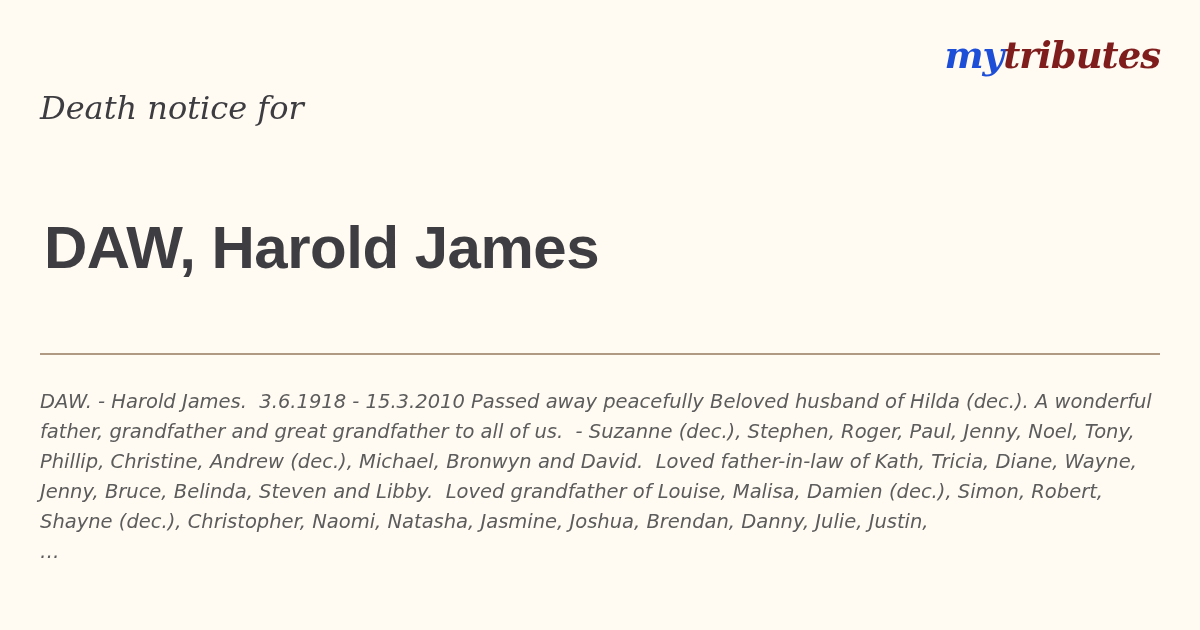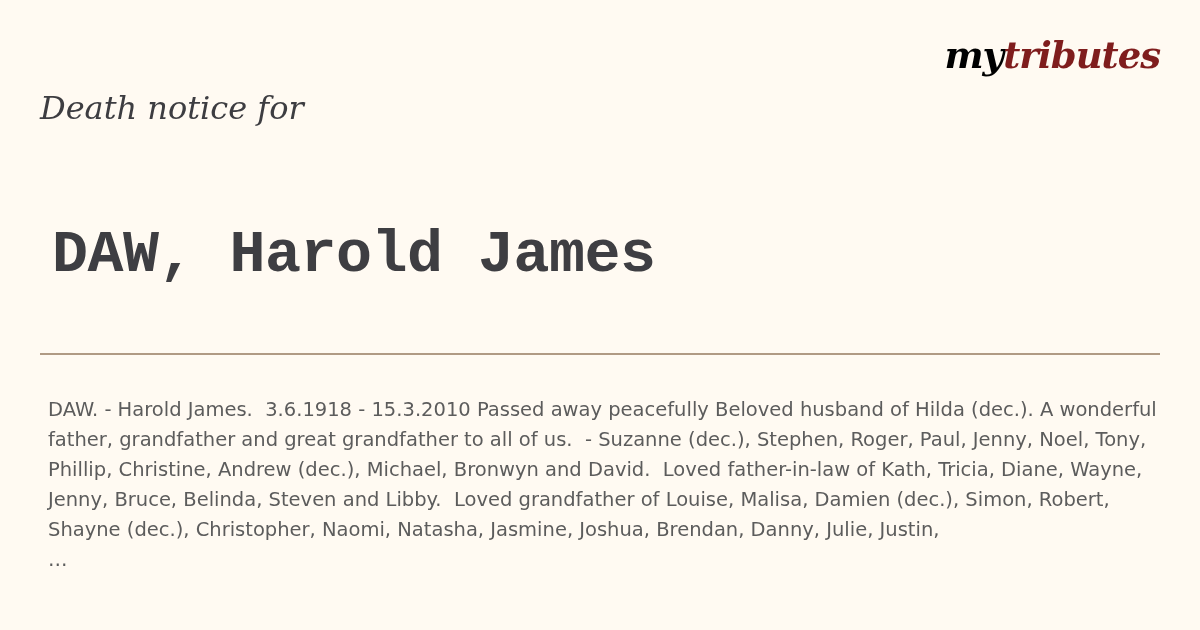--- a/index.html
+++ b/index.html
@@ -38,64 +38,65 @@
     font-weight: 400;
     font-size: 32px;
     line-height: 1.2;
     color: #3D3D41;
     text-align: right;
   }
   .title {
     position: absolute;
     top: 212px;
     left: 40px;
-    margin: 12px;
-    font-family: Liberation Mono, monospace;
+    margin: 4px;
+    font-family: Liberation Sans, sans-serif;
     font-weight: 700;
     font-size: 60px;
     line-height: 1.05;
     letter-spacing: -0.5px;
     color: #3E3E42;
   }
   .divider {
     position: absolute;
     top: 353px;
     left: 40px;
     width: 1120px;
     height: 2px;
     margin: 0;
     border: none;
   }
   .body-text {
     position: absolute;
     top: 387px;
     left: 40px;
     width: 1112px;
-    margin: 8px;
+    margin: 0;
     font-family: "DejaVu Sans", sans-serif;
     font-size: 19.5px;
     line-height: 30px;
     color: #5C5C5C;
     white-space: pre-wrap;
+    font-style: italic;
   }
   .truncation {
     display: block;
     font-family: "DejaVu Sans", sans-serif;
     font-size: 19.5px;
     line-height: 30px;
     color: #5C5C5C;
   }
 </style>
 </head>
 <body>
 
 <div class="card" style="background: rgb(255, 250, 242);">
 
   <div class="logo">
-    <span style="color: #000000;">my</span><span style="color: #7f1d1d;">tributes</span>
+    <span style="color: #1d4ed8;">my</span><span style="color: #7f1d1d;">tributes</span>
   </div>
 
   <div class="eyebrow">Death notice for</div>
 
   <h1 class="title" style="color: rgb(62, 62, 66);">DAW, Harold James</h1>
 
   <hr class="divider" style="background: rgb(176, 154, 132);">
 
   <p class="body-text" style="color: rgb(92, 92, 92);"><span>DAW. - Harold James.  3.6.1918 - 15.3.2010 Passed away peacefully Beloved husband of Hilda (dec.). A wonderful father, grandfather and great grandfather to all of us.  - Suzanne (dec.), Stephen, Roger, Paul, Jenny, Noel, Tony, Phillip, Christine, Andrew (dec.), Michael, Bronwyn and David.  Loved father-in-law of Kath, Tricia, Diane, Wayne, Jenny, Bruce, Belinda, Steven and Libby.  Loved grandfather of Louise, Malisa, Damien (dec.), Simon, Robert, Shayne (dec.), Christopher, Naomi, Natasha, Jasmine, Joshua, Brendan, Danny, Julie, Justin,</span><span class="truncation">…</span></p>
 

